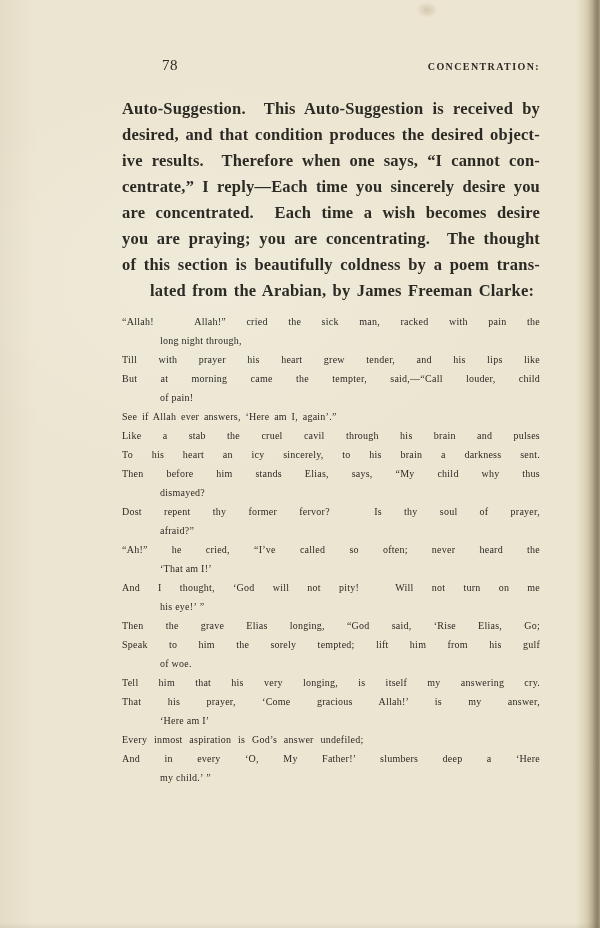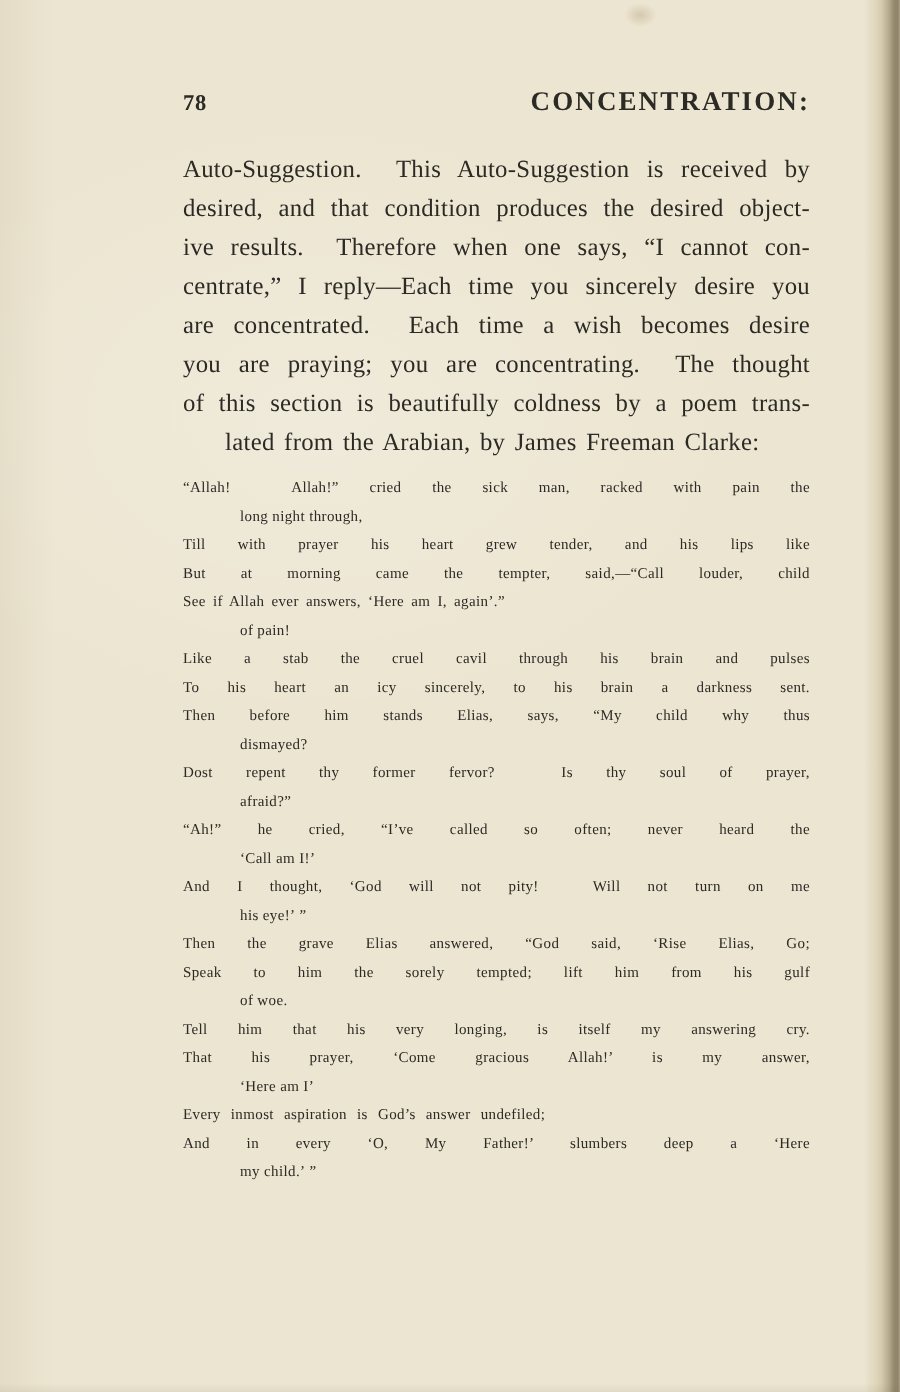--- a/index.html
+++ b/index.html
@@ -19,28 +19,29 @@
     padding: 57px 60px 0 122px;
     box-sizing: border-box;
   }
   .header-row {
     display: flex;
     justify-content: space-between;
     align-items: baseline;
     font-size: 15px;
     margin-bottom: 22px;
   }
-  .page-number { font-weight: 700; letter-spacing: 0.5px; }
-  .running-header { font-weight: 700; letter-spacing: 1.4px; font-size: 18px; }
+  .page-number { font-weight: 400; letter-spacing: 0.5px; margin-left: 40px; }
+  .running-header { font-weight: 700; letter-spacing: 1.4px; font-size: 10px; }
   .body-block { margin-top: 0; }
   .body-line {
     font-size: 16.5px;
     line-height: 26px;
     letter-spacing: 0.2px;
     white-space: nowrap;
+    font-weight: bold;
   }
   .poem-block { margin-top: 8px; }
   .poem-line {
     font-size: 10px;
     line-height: 19px;
     letter-spacing: 0.25px;
     white-space: nowrap;
   }
   .line { text-align: left; }
   .line.fill { text-align: justify; text-align-last: justify; white-space: normal; }
@@ -82,33 +83,33 @@
       <div class="line body-line fill"><span>you are praying; you are concentrating.&nbsp; The thought</span></div>
       <div class="line body-line fill"><span>of this section is beautifully coldness by a poem trans-</span></div>
       <div class="line body-line" style="word-spacing: 2px; margin-left: 28px;"><span>lated from the Arabian, by James Freeman Clarke:</span></div>
     </div>
 
   <div class="poem-block" id="poem-container">
       <div class="line poem-line fill"><span>“Allah!&nbsp; Allah!” cried the sick man, racked with pain the</span></div>
       <div class="line poem-line indent"><span>long night through,</span></div>
       <div class="line poem-line fill"><span>Till with prayer his heart grew tender, and his lips like</span></div>
       <div class="line poem-line fill"><span>But at morning came the tempter, said,—“Call louder, child</span></div>
+      <div class="line poem-line indent"><span>of pain!</span></div>
       <div class="line poem-line" style="word-spacing: 2px;"><span>See if Allah ever answers, ‘Here am I, again’.”</span></div>
-      <div class="line poem-line indent"><span>of pain!</span></div>
       <div class="line poem-line fill"><span>Like a stab the cruel cavil through his brain and pulses</span></div>
       <div class="line poem-line fill"><span>To his heart an icy sincerely, to his brain a darkness sent.</span></div>
       <div class="line poem-line fill"><span>Then before him stands Elias, says, “My child why thus</span></div>
       <div class="line poem-line indent"><span>dismayed?</span></div>
       <div class="line poem-line fill"><span>Dost repent thy former fervor?&nbsp; Is thy soul of prayer,</span></div>
       <div class="line poem-line indent"><span>afraid?”</span></div>
       <div class="line poem-line fill"><span>“Ah!” he cried, “I’ve called so often; never heard the</span></div>
-      <div class="line poem-line indent"><span>‘Call am I!’</span></div>
+      <div class="line poem-line indent"><span>‘That am I!’</span></div>
       <div class="line poem-line fill"><span>And I thought, ‘God will not pity!&nbsp; Will not turn on me</span></div>
       <div class="line poem-line indent"><span>his eye!’&nbsp;”</span></div>
-      <div class="line poem-line fill"><span>Then the grave Elias answered, “God said, ‘Rise Elias, Go;</span></div>
+      <div class="line poem-line fill"><span>Then the grave Elias longing, “God said, ‘Rise Elias, Go;</span></div>
       <div class="line poem-line fill"><span>Speak to him the sorely tempted; lift him from his gulf</span></div>
       <div class="line poem-line indent"><span>of woe.</span></div>
       <div class="line poem-line fill"><span>Tell him that his very longing, is itself my answering cry.</span></div>
       <div class="line poem-line fill"><span>That his prayer, ‘Come gracious Allah!’ is my answer,</span></div>
       <div class="line poem-line indent"><span>‘Here am I’</span></div>
       <div class="line poem-line" style="word-spacing: 4px;"><span>Every inmost aspiration is God’s answer undefiled;</span></div>
       <div class="line poem-line fill"><span>And in every ‘O, My Father!’ slumbers deep a ‘Here</span></div>
       <div class="line poem-line indent"><span>my child.’&nbsp;”</span></div>
     </div>
 </div>

